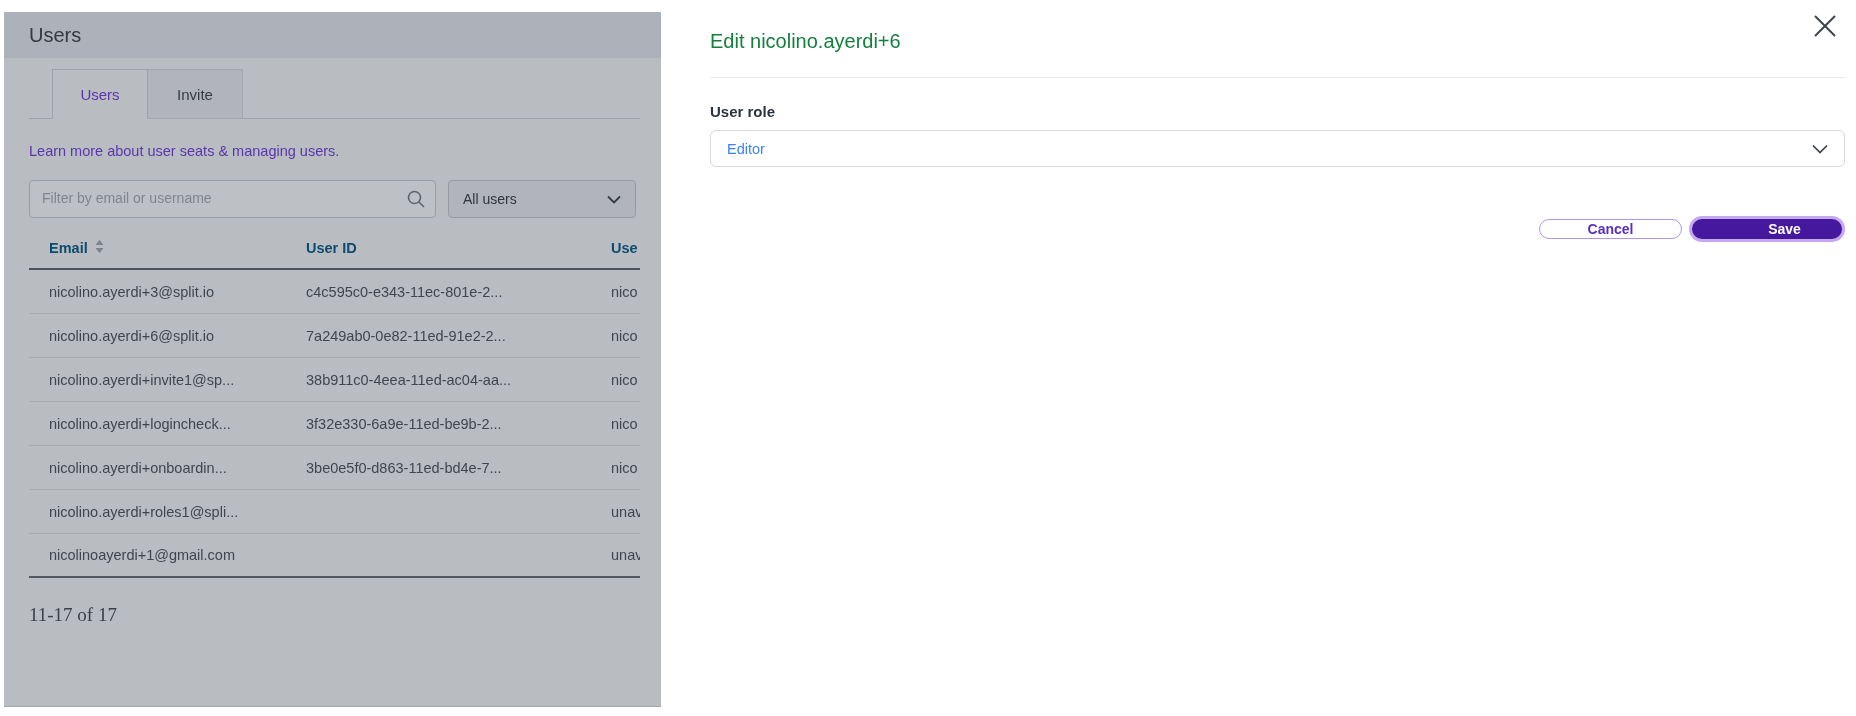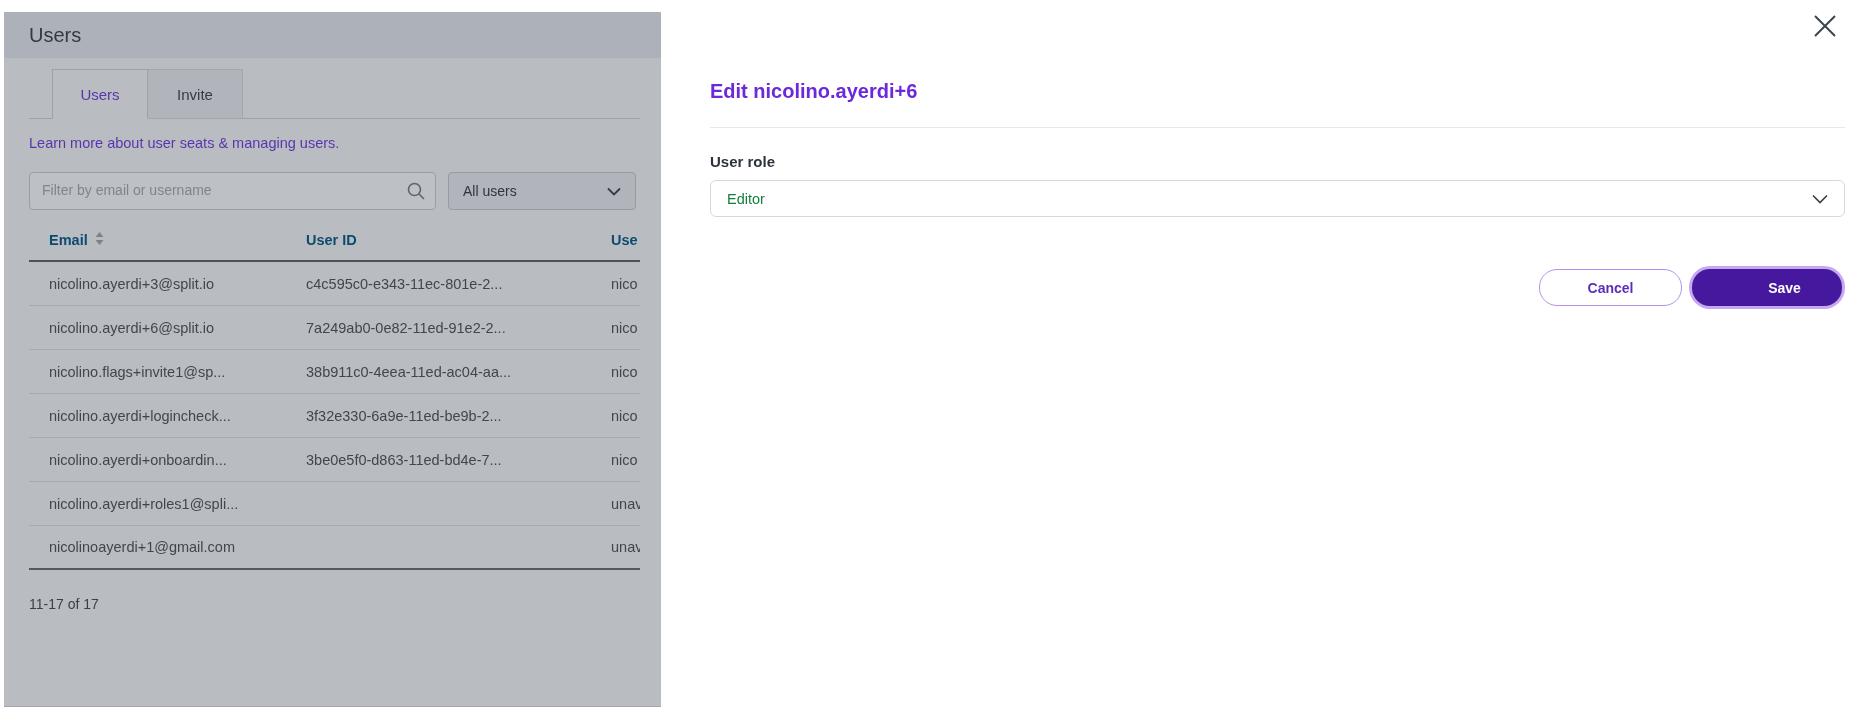--- a/index.html
+++ b/index.html
@@ -16,21 +16,21 @@
   .tabs { margin-top:10px; display:flex; align-items:flex-end; height:51px;
     border-bottom:1px solid #9da2a8; padding-left:23px; }
   .tab { height:50px; display:flex; align-items:center; justify-content:center;
     font-size:15px; cursor:pointer; }
   .tab-active { width:96px; background:#b9bdc2; border:1px solid #9da2a8;
     border-bottom:1px solid #b9bdc2; margin-bottom:-1px; color:#5b35ad; }
   .tab-invite { width:95px; background:#b1b5bb; border:1px solid #a3a7ad;
     border-left:none; margin-bottom:-1px; color:#363c43; }
 
   .desc { margin-top:24px; font-size:14.5px; color:#80858c; white-space:nowrap; }
-  .learn-link { display:inline-block; margin-top:16px; font-size:14.5px; color:#5b35ad;
+  .learn-link { display:inline-block; margin-top:24px; font-size:14.5px; color:#5b35ad;
     text-decoration:none; white-space:nowrap; }
 
   .filter-row { margin-top:20px; display:flex; align-items:center; }
   .search-box { position:relative; width:407px; height:38px; }
   .search-box input { width:100%; height:100%; border:1px solid #989ea5; background:#bdc1c6;
     border-radius:4px; padding:0 40px 3px 12px; font-size:14px; color:#3c424a;
     font-family:"Liberation Sans", sans-serif; outline:none; }
   .search-box input::placeholder { color:#80858b; }
   .search-ic { position:absolute; right:10px; top:9px; }
   .users-select { margin-left:12px; width:188px; height:38px; background:#b1b5bb;
@@ -41,37 +41,37 @@
   .table { margin-top:9px; }
   .trow { display:flex; align-items:center; }
   .thead { height:43px; border-bottom:2px solid #4d525a; font-weight:bold;
     font-size:14.5px; color:#0c4a6e; }
   .tr { height:44px; border-bottom:1px solid #a6aaaf; font-size:14.5px; color:#41464e; }
   .tr-last { border-bottom:2px solid #54595f; }
   .col-email { width:277px; padding-left:20px; flex:none; white-space:nowrap; overflow:hidden; }
   .col-id { width:305px; flex:none; white-space:nowrap; overflow:hidden; }
   .col-user { flex:1; white-space:nowrap; overflow:hidden; }
   .th-email { display:flex; align-items:center; gap:7px; }
-  .pagination { margin-top:26px; font-size:14px; color:#3a4048; }
+  .pagination { margin-top:26px; font-size:19px; color:#3a4048;font-family:Liberation Serif, serif; }
 
   
   .modal { position:absolute; left:661px; top:0; width:1195px; height:716px; background:#ffffff; }
   .close-btn { position:absolute; top:11px; right:15px; width:32px; height:32px;
     background:none; border:none; cursor:pointer; display:flex; align-items:center;
     justify-content:center; }
   .modal-content { padding:0 11px 0 49px; }
-  .modal-title { padding-top:80px; font-size:20px; font-weight:bold; color:#6d28d9; }
+  .modal-title { padding-top:30px; font-size:20px; font-weight:normal; color:#15803d; }
   .modal-divider { margin-top:24px; border-top:1px solid #e7e8ea; height:0; }
   .role-label { margin-top:25px; font-size:15px; font-weight:bold; color:#2d333b; }
   .role-select { margin-top:10px; height:37px; border:1px solid #d5d8dc; border-radius:6px;
     display:flex; align-items:center; justify-content:space-between; padding:0 16px;
-    font-size:14.5px; color:#15803d; background:#fff; cursor:pointer;text-align:right; }
+    font-size:14.5px; color:#3b82f6; background:#fff; cursor:pointer;text-align:right; }
   .button-row { margin-top:52px; display:flex; justify-content:flex-end; align-items:center;
     gap:10px; }
-  .btn { height:37px; border-radius:18px; font-size:14px; font-weight:bold;
+  .btn { height:20px; border-radius:18px; font-size:14px; font-weight:bold;
     font-family:"Liberation Sans", sans-serif; cursor:pointer; }
   .btn-cancel { width:143px; background:#ffffff; border:1.5px solid #b392ec; color:#5d2ebc; }
   .btn-save { width:150px; background:#45189d; border:none; color:#ffffff;
     box-shadow:0 0 0 3px #c5a8f0; margin-right:3px;padding-left:35px; }
 </style>
 </head>
 <body>
 
 <div class="dim-panel">
   <div class="panel-header">
@@ -129,21 +129,21 @@
         <div class="col-email">nicolino.ayerdi+3@split.io</div>
         <div class="col-id">c4c595c0-e343-11ec-801e-2...</div>
         <div class="col-user">nico</div>
       </div>
       <div class="trow tr">
         <div class="col-email">nicolino.ayerdi+6@split.io</div>
         <div class="col-id">7a249ab0-0e82-11ed-91e2-2...</div>
         <div class="col-user">nico</div>
       </div>
       <div class="trow tr">
-        <div class="col-email">nicolino.flags+invite1@sp...</div>
+        <div class="col-email">nicolino.ayerdi+invite1@sp...</div>
         <div class="col-id">38b911c0-4eea-11ed-ac04-aa...</div>
         <div class="col-user">nico</div>
       </div>
       <div class="trow tr">
         <div class="col-email">nicolino.ayerdi+logincheck...</div>
         <div class="col-id">3f32e330-6a9e-11ed-be9b-2...</div>
         <div class="col-user">nico</div>
       </div>
       <div class="trow tr">
         <div class="col-email">nicolino.ayerdi+onboardin...</div>

